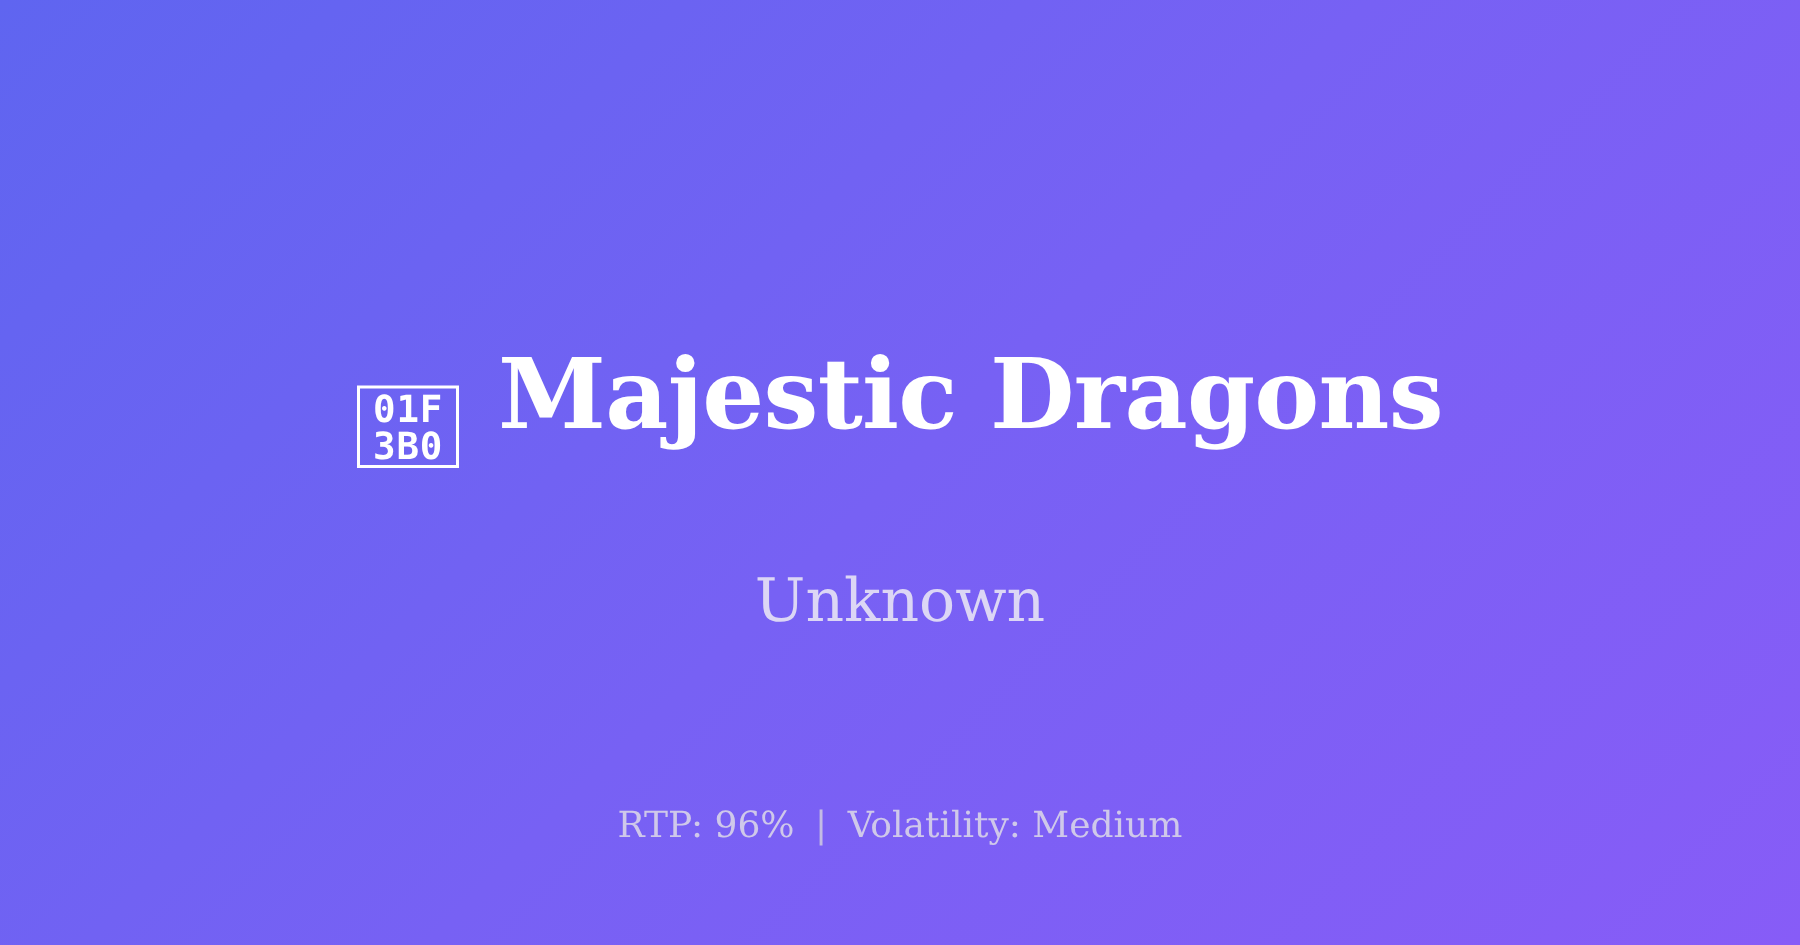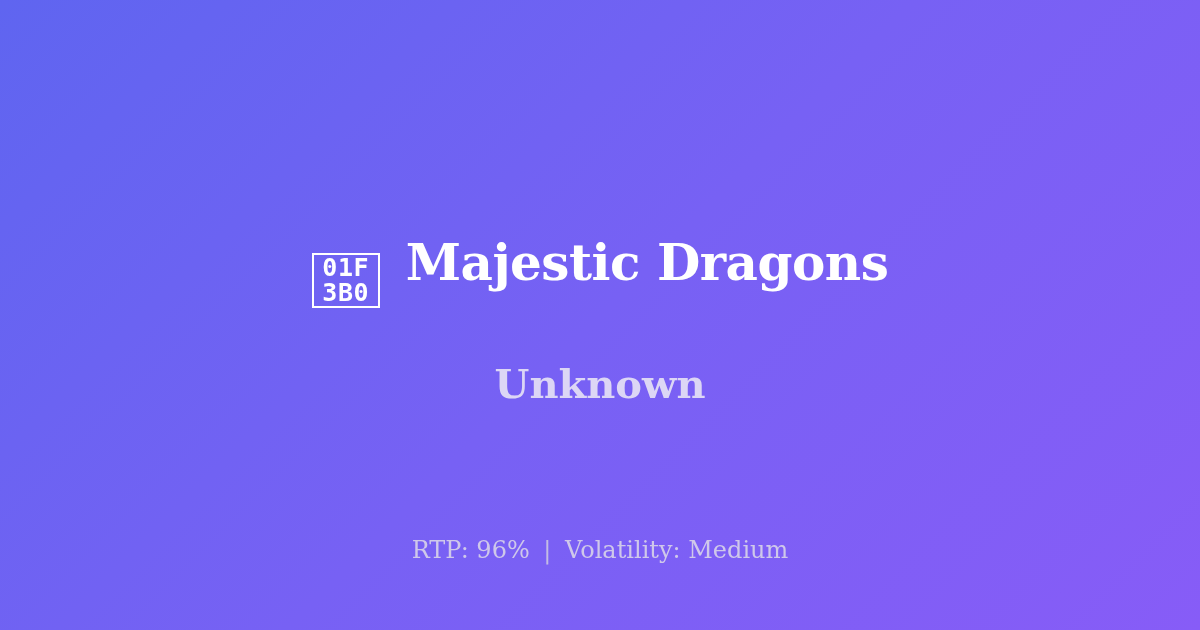--- a/index.html
+++ b/index.html
@@ -56,33 +56,33 @@
     flex: 0 0 auto;
     user-select: none;
   }
 
   #tofu-box .hex-row {
     display: block;
     white-space: pre;
   }
 
   #page-title {
-    font-size: 50px;
+    font-size: 65px;
     font-weight: 700;
     color: #ffffff;
     line-height: 1;
     white-space: nowrap;
     letter-spacing: -0.5px;
   }
 
   
   #subtitle {
     margin-top: 42px;
     font-size: 40px;
-    font-weight: 700;
+    font-weight: 400;
     line-height: 1;
     color: #dcd6f5;
     white-space: nowrap;
   }
 
   
   #meta-line {
     position: absolute;
     left: 0;
     right: 0;

